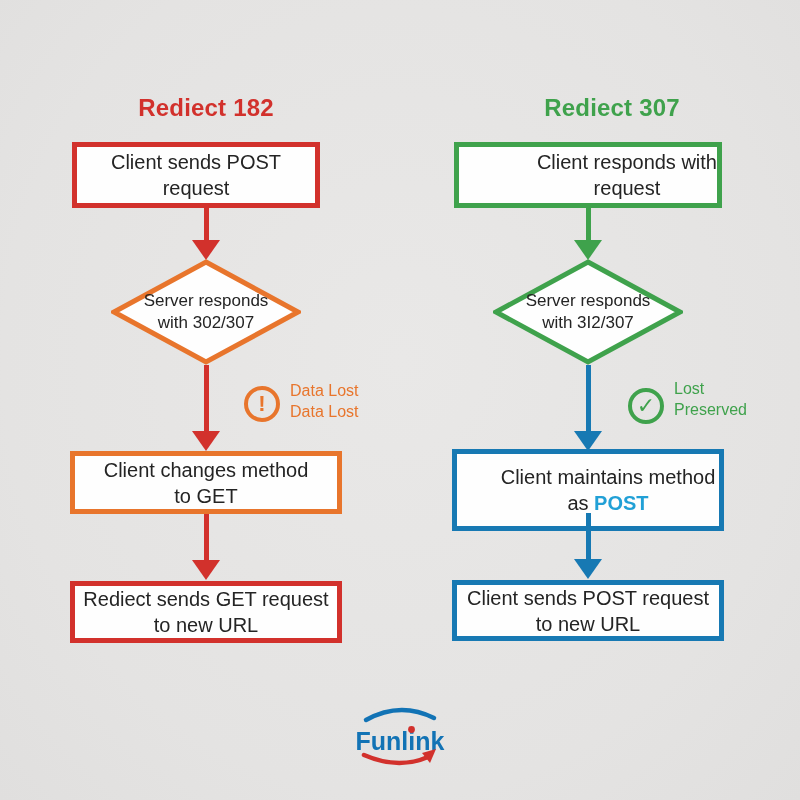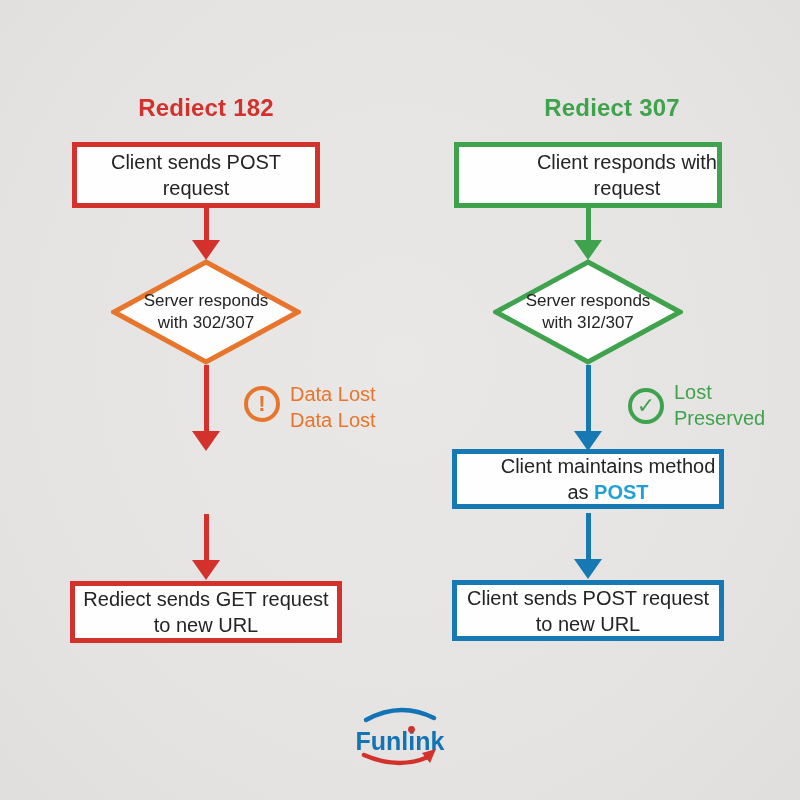--- a/index.html
+++ b/index.html
@@ -60,21 +60,21 @@
   }
   .annotation{position:absolute;display:flex;align-items:flex-start;}
   .ann-icon{
     box-sizing:border-box;width:36px;height:36px;border-radius:50%;
     display:flex;align-items:center;justify-content:center;
     font-weight:700;font-size:22px;flex:0 0 auto;
   }
   .annotation.orange .ann-icon{border:4px solid var(--orange);color:var(--orange);}
   .annotation.green .ann-icon{border:4px solid var(--green);color:var(--green);}
   .ann-text{
-    white-space:pre-line;font-size:20px;line-height:1.3;margin-left:10px;font-weight:400;
+    white-space:pre-line;font-size:16px;line-height:1.3;margin-left:10px;font-weight:400;
   }
   .annotation.orange .ann-text{color:var(--orange);margin-top:-5px;}
   .annotation.green .ann-text{color:var(--green);margin-top:-9px;}
   .logo{position:absolute;left:340px;top:698px;width:120px;height:72px;}
 </style>
 </head>
 <body>
 
 <div class="canvas">
 
@@ -102,20 +102,24 @@
     <div class="shaft"></div>
     <div class="head"></div>
   </div>
 
   <div class="annotation orange" style="left:244px;top:386px;">
     <div class="ann-icon">!</div>
     <div class="ann-text">Data Lost
 Data Lost</div>
   </div>
 
+  <div class="box orange" style="left:70px;top:451px;width:272px;height:63px;">
+    <div class="box-text">Client changes method
+to GET</div>
+  </div>
 
   <div class="arrow red" style="left:191px;top:514px;height:66px;">
     <div class="shaft"></div>
     <div class="head"></div>
   </div>
 
   <div class="box red" style="left:70px;top:581px;width:272px;height:62px;">
     <div class="box-text">Rediect sends GET request
 to new URL</div>
   </div>
@@ -144,21 +148,21 @@
     <div class="shaft"></div>
     <div class="head"></div>
   </div>
 
   <div class="annotation green" style="left:628px;top:388px;">
     <div class="ann-icon">✓</div>
     <div class="ann-text">Lost
 Preserved</div>
   </div>
 
-  <div class="box blue" style="left:452px;top:449px;width:272px;height:60px;padding-left:40px;">
+  <div class="box blue" style="left:452px;top:449px;width:272px;height:82px;padding-left:40px;">
     <div class="box-text"><span>Client maintains method
 as </span><span class="post-method">POST</span></div>
   </div>
 
   <div class="arrow blue" style="left:573px;top:513px;height:66px;">
     <div class="shaft"></div>
     <div class="head"></div>
   </div>
 
   <div class="box blue" style="left:452px;top:580px;width:272px;height:61px;">

